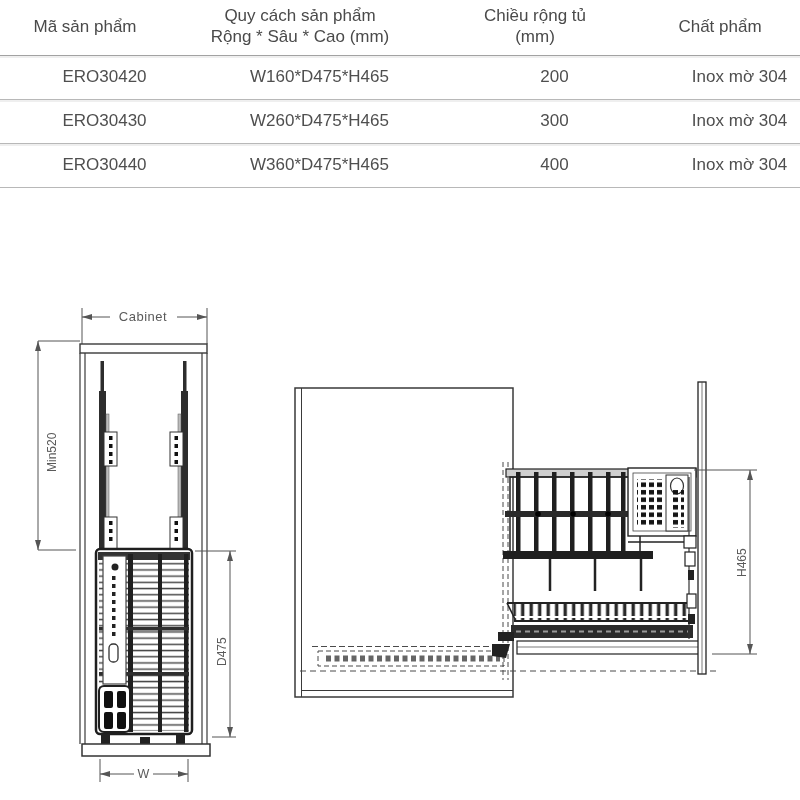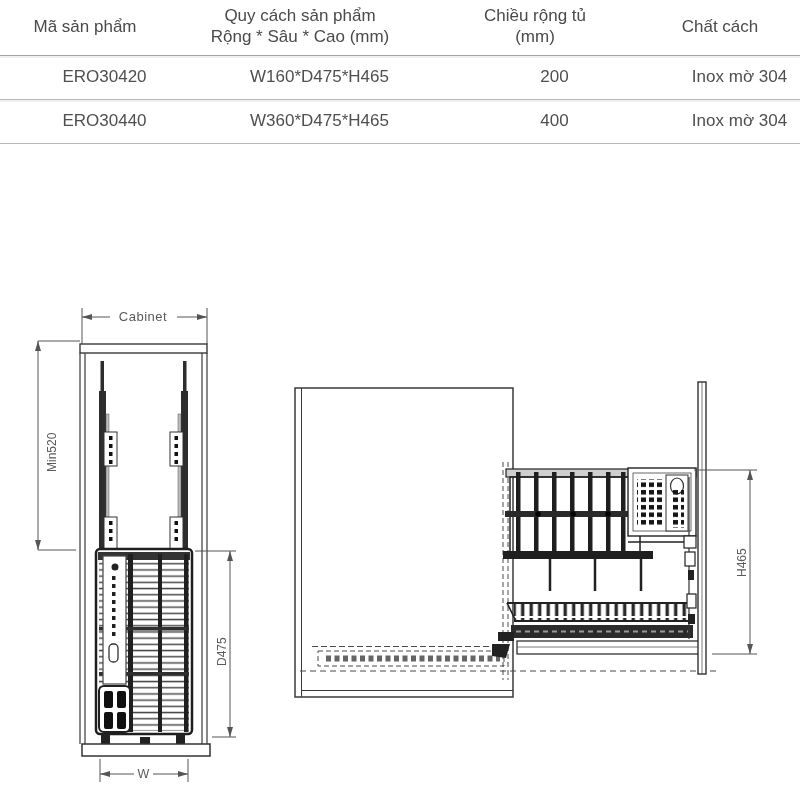--- a/index.html
+++ b/index.html
@@ -43,28 +43,34 @@
       <col style="width:210px">
       <col style="width:160px">
   </colgroup>
   <thead>
     <tr>
       <th>Mã sản phẩm</th>
       <th>Quy cách sản phẩm
 Rộng * Sâu * Cao (mm)</th>
       <th>Chiều rộng tủ
 (mm)</th>
-      <th>Chất cách</th>
+      <th>Chất phẩm</th>
     </tr>
   </thead>
   <tbody>
     <tr>
       <td>ERO30420</td>
       <td>W160*D475*H465</td>
       <td>200</td>
+      <td>Inox mờ 304</td>
+    </tr>
+    <tr>
+      <td>ERO30430</td>
+      <td>W260*D475*H465</td>
+      <td>300</td>
       <td>Inox mờ 304</td>
     </tr>
     <tr>
       <td>ERO30440</td>
       <td>W360*D475*H465</td>
       <td>400</td>
       <td>Inox mờ 304</td>
     </tr>
   </tbody>
 </table>

